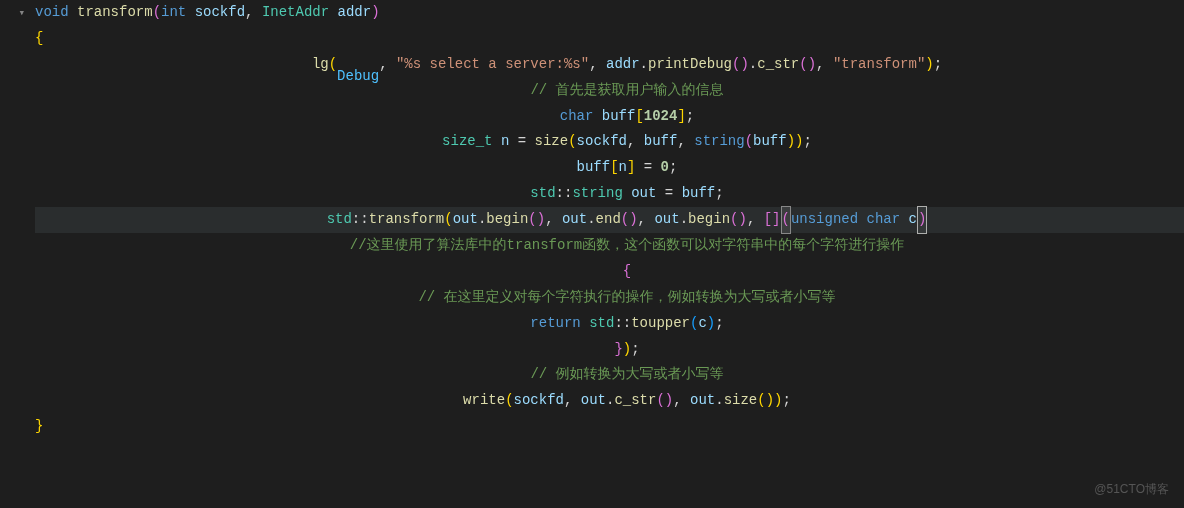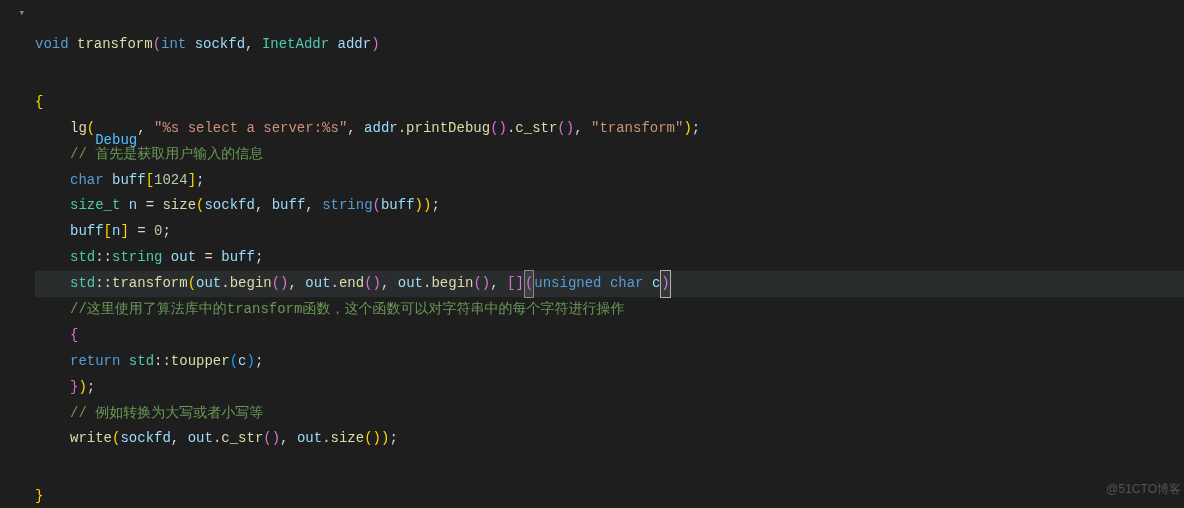--- a/index.html
+++ b/index.html
@@ -49,48 +49,48 @@
     }
     .line {
       height: 25.9px;
       white-space: pre;
       display: flex;
       align-items: center;
     }
     .line.highlight {
       background: #2a2d2e;
     }
-    .indent1 { padding-left: 0; margin-top: 32px; }
-    .indent2 { padding-left: 35px; }
+    .indent1 { padding-left: 0; }
+    .indent2 { padding-left: 35px; justify-content: center; }
     
     .kw { color: #569cd6; }
     .func { color: #dcdcaa; }
     .var { color: #9cdcfe; }
     .param { color: #9cdcfe; }
     .str { color: #ce9178; }
-    .num { color: #b5cea8; }
+    .num { color: #b5cea8; font-weight: bold; }
     .comment { color: #6a9955; }
     .brace { color: #ffd700; }
     .brace-pink { color: #da70d6; }
     .brace-blue { color: #179fff; }
     .namespace { color: #4ec9b0; }
     .enum { color: #4fc1ff; margin-top: 24px; }
     .bracket-highlight {
       border: 1px solid #888;
       background: rgba(100,100,100,0.3);
     }
     .cursor-box {
       border: 1px solid #aeafad;
       background: rgba(255,255,255,0.05);
       padding: 0 0px;
     }
     .watermark {
       position: absolute;
       bottom: 8px;
-      right: 3px;
+      right: 15px;
       color: #555;
       font-size: 12px;
       font-family: sans-serif;
     }
   </style>
 </head>
 <body>
 
 <div class="editor">
   <div class="gutter">
@@ -121,20 +121,21 @@
     <div class="line indent1"><span class="brace">{</span></div>
     <div class="line indent2"><span class="func">lg</span><span class="brace">(</span><span class="enum">Debug</span><span>, </span><span class="str">"%s select a server:%s"</span><span>, </span><span class="var">addr</span><span>.</span><span class="func">printDebug</span><span class="brace-pink">()</span><span>.</span><span class="func">c_str</span><span class="brace-pink">()</span><span>, </span><span class="str">"transform"</span><span class="brace">)</span><span>;</span></div>
     <div class="line indent2"><span class="comment">// 首先是获取用户输入的信息</span></div>
     <div class="line indent2"><span class="kw">char</span><span class="var"> buff</span><span class="brace">[</span><span class="num">1024</span><span class="brace">]</span><span>;</span></div>
     <div class="line indent2"><span class="namespace">size_t</span><span class="var"> n</span><span> = </span><span class="func">size</span><span class="brace">(</span><span class="var">sockfd</span><span>, </span><span class="var">buff</span><span>, </span><span class="kw">string</span><span class="brace-pink">(</span><span class="var">buff</span><span class="brace">))</span><span>;</span></div>
     <div class="line indent2"><span class="var">buff</span><span class="brace">[</span><span class="var">n</span><span class="brace">]</span><span> = </span><span class="num">0</span><span>;</span></div>
     <div class="line indent2"><span class="namespace">std</span><span>::</span><span class="namespace">string</span><span class="var"> out</span><span> = </span><span class="var">buff</span><span>;</span></div>
     <div class="line indent2 highlight"><span class="namespace">std</span><span>::</span><span class="func">transform</span><span class="brace">(</span><span class="var">out</span><span>.</span><span class="func">begin</span><span class="brace-pink">()</span><span>, </span><span class="var">out</span><span>.</span><span class="func">end</span><span class="brace-pink">()</span><span>, </span><span class="var">out</span><span>.</span><span class="func">begin</span><span class="brace-pink">()</span><span>, </span><span class="brace-pink">[]</span><span class="brace-pink bracket-highlight">(</span><span class="kw">unsigned</span><span> </span><span class="kw">char</span><span class="param"> c</span><span class="brace-pink cursor-box">)</span></div>
     <div class="line indent2"><span class="comment">//这里使用了算法库中的transform函数，这个函数可以对字符串中的每个字符进行操作</span></div>
     <div class="line indent2"><span class="brace-pink">{</span></div>
+    <div class="line indent2"><span class="comment">// 在这里定义对每个字符执行的操作，例如转换为大写或者小写等</span></div>
     <div class="line indent2"><span class="kw">return</span><span> </span><span class="namespace">std</span><span>::</span><span class="func">toupper</span><span class="brace-blue">(</span><span class="var">c</span><span class="brace-blue">)</span><span>;</span></div>
     <div class="line indent2"><span class="brace-pink">}</span><span class="brace">)</span><span>;</span></div>
     <div class="line indent2"><span class="comment">// 例如转换为大写或者小写等</span></div>
     <div class="line indent2"><span class="func">write</span><span class="brace">(</span><span class="var">sockfd</span><span>, </span><span class="var">out</span><span>.</span><span class="func">c_str</span><span class="brace-pink">()</span><span>, </span><span class="var">out</span><span>.</span><span class="func">size</span><span class="brace">())</span><span>;</span></div>
     <div class="line indent1"><span class="brace">}</span></div>
   </div>
 </div>
 
 <div class="watermark">@51CTO博客</div>
 

